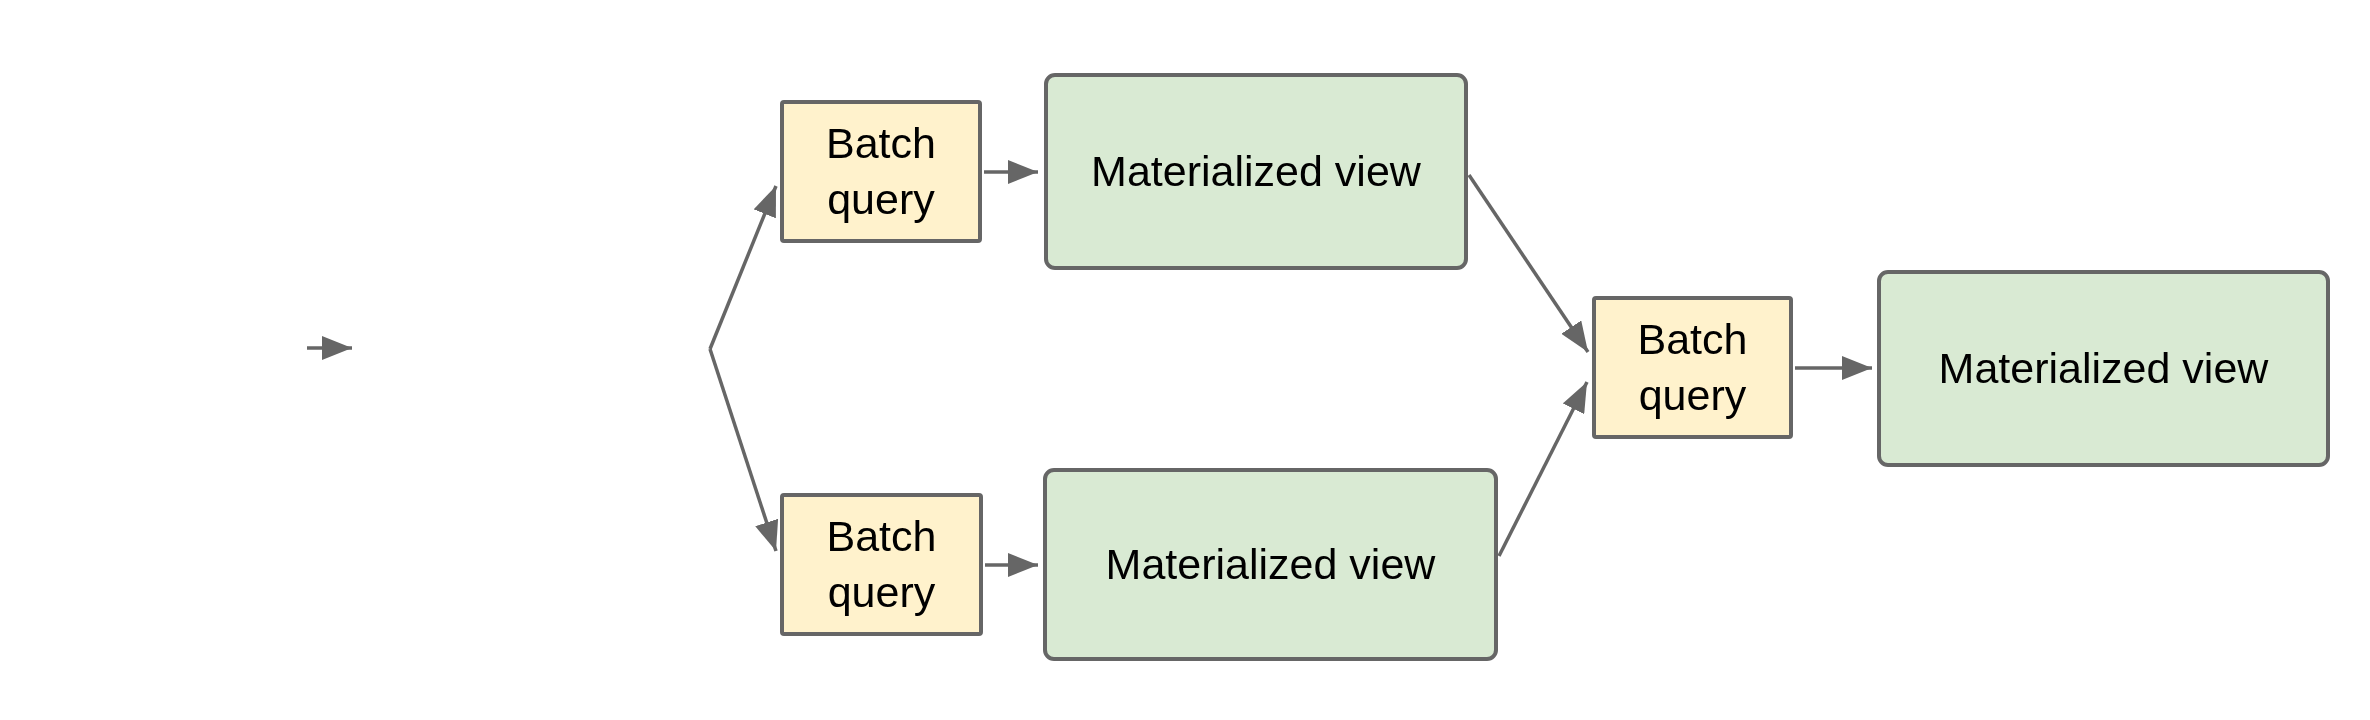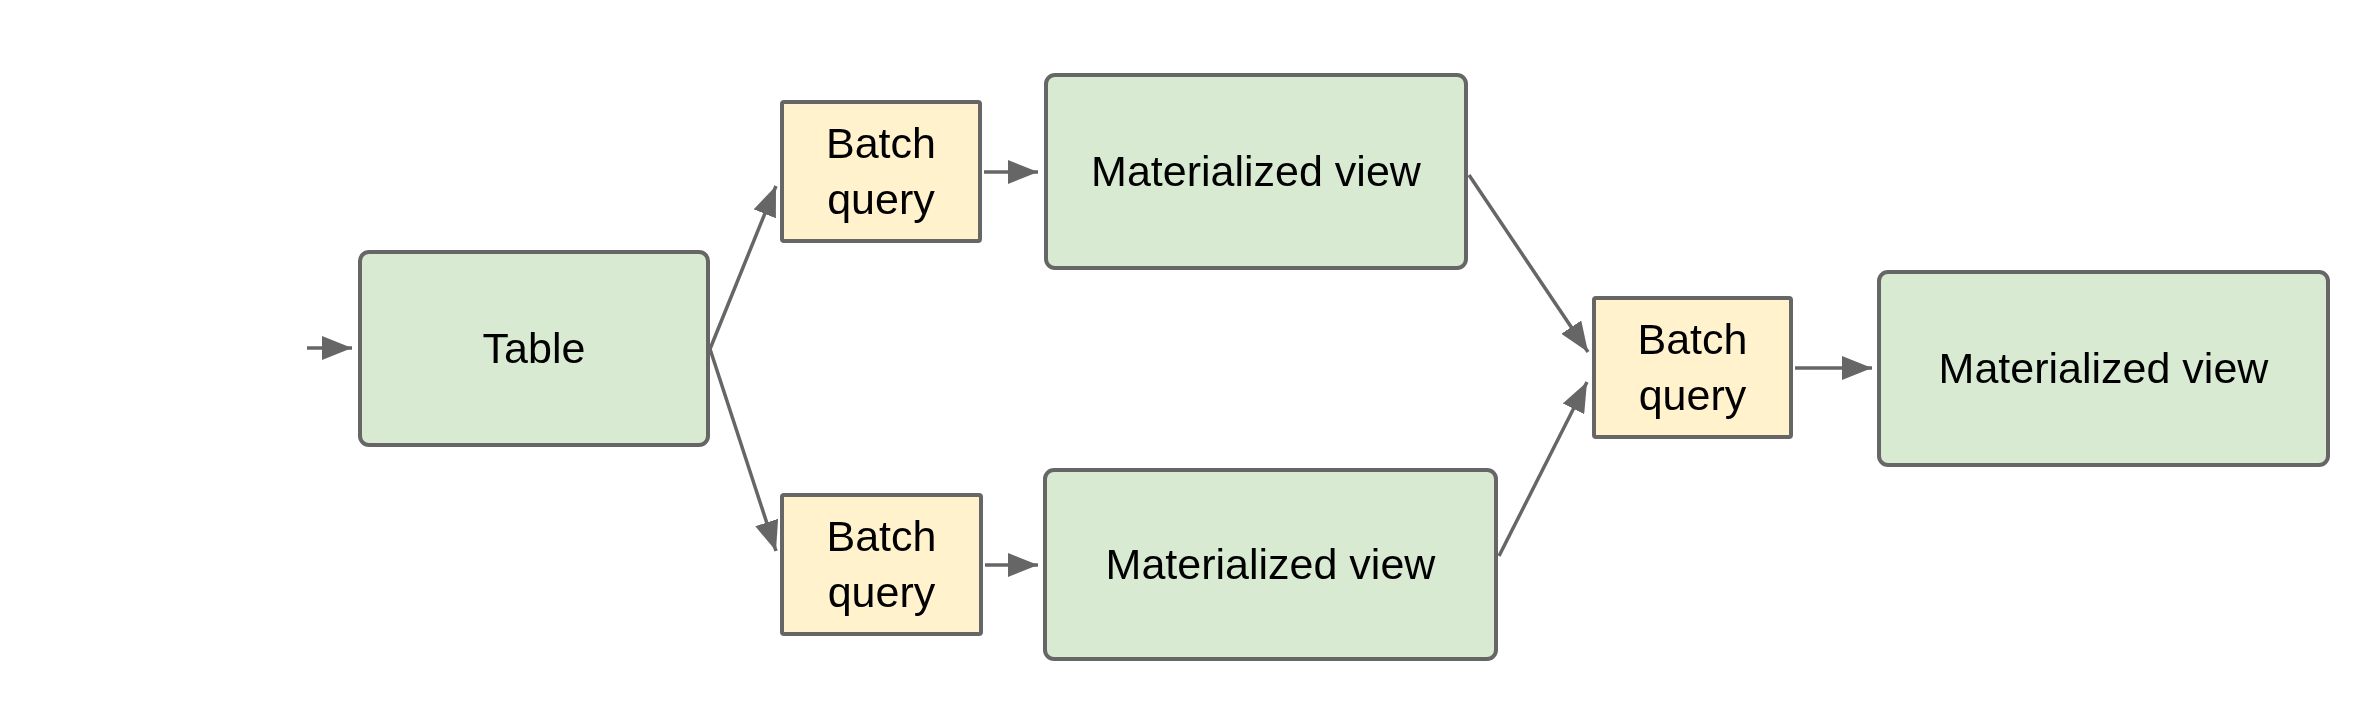--- a/index.html
+++ b/index.html
@@ -62,23 +62,20 @@
     <line class="edge" x1="710" y1="349" x2="776" y2="186" marker-end="url(#arrow)"></line>
     <line class="edge" x1="710" y1="349" x2="776" y2="551" marker-end="url(#arrow)"></line>
     <line class="edge" x1="984" y1="172" x2="1038" y2="172" marker-end="url(#arrow)"></line>
     <line class="edge" x1="985" y1="565" x2="1038" y2="565" marker-end="url(#arrow)"></line>
     <line class="edge" x1="1469" y1="175" x2="1588" y2="352" marker-end="url(#arrow)"></line>
     <line class="edge" x1="1499" y1="556" x2="1587" y2="382" marker-end="url(#arrow)"></line>
     <line class="edge" x1="1795" y1="368" x2="1872" y2="368" marker-end="url(#arrow)"></line>
   </svg>
 
 
-  <div class="node node-table" style="left:358px; top:250px; width:352px; height:197px;">
-    <span>Table</span>
-  </div>
 
   <div class="node node-query" style="left:780px; top:100px; width:202px; height:143px;">
     <span>Batch query</span>
   </div>
 
   <div class="node node-table" style="left:1044px; top:73px; width:424px; height:197px;">
     <span>Materialized view</span>
   </div>
 
   <div class="node node-query" style="left:780px; top:493px; width:203px; height:143px;">

